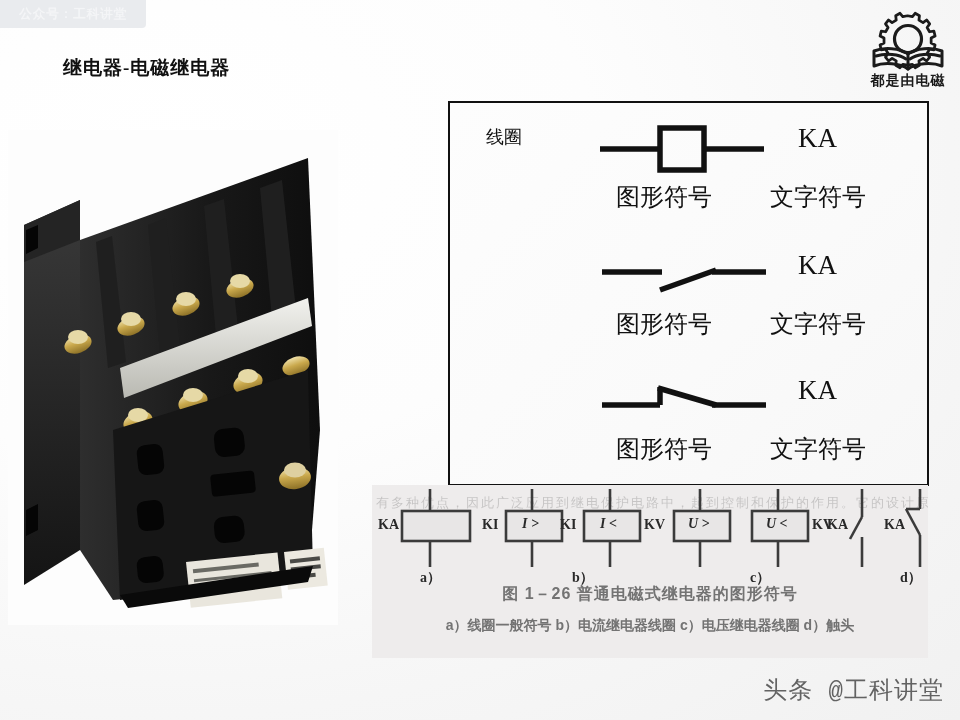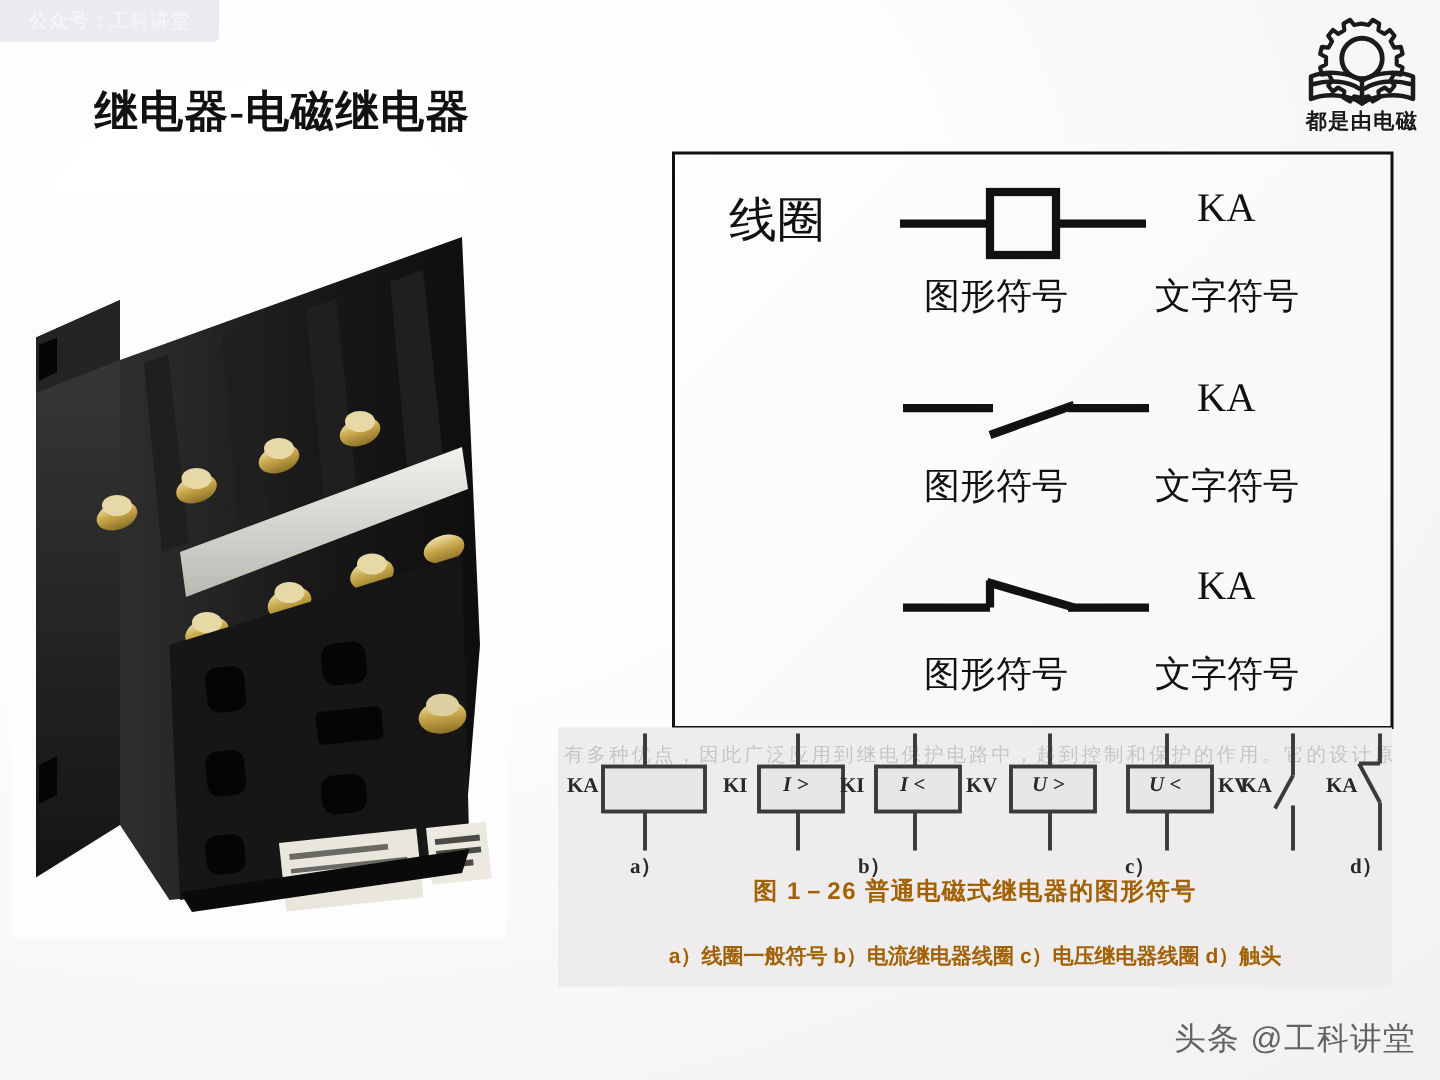--- a/index.html
+++ b/index.html
@@ -33,40 +33,40 @@
   .logo svg{display:block;}
   .logo-text{
     position:absolute;left:862px;top:72px;width:92px;text-align:center;
     font-family:"Liberation Sans","DejaVu Sans",sans-serif;
     font-size:14px;font-weight:bold;color:#1a1a1a;letter-spacing:1px;
   }
 
   
   .title{
     position:absolute;left:63px;top:55px;
-    font-size:29px;font-weight:bold;color:#111;letter-spacing:1px;
+    font-size:19px;font-weight:bold;color:#111;letter-spacing:1px;
     font-family:"Liberation Serif","DejaVu Serif",serif;
   }
 
   
   .photo{
     position:absolute;left:8px;top:130px;width:330px;height:495px;
     background:#fdfdfd;overflow:hidden;
   }
   .photo svg{display:block;}
 
   
   .symtable{
     position:absolute;left:448px;top:101px;width:477px;height:381px;
     border:2px solid #111;
     background:linear-gradient(135deg,#fdfdfd 0%,#fafafa 60%,#f7f7f7 100%);
   }
   .sym-row{position:absolute;left:0;width:477px;}
   .sym-name{
-    position:absolute;font-size:32px;color:#111;white-space:nowrap;
+    position:absolute;font-size:18px;color:#111;white-space:nowrap;
     font-family:Liberation Mono, monospace;
   }
   .sym-code{
     position:absolute;font-size:27px;color:#111;white-space:nowrap;
     font-family:"Liberation Serif","DejaVu Serif",serif;
   }
   .sub-graphic,.sub-text{
     position:absolute;font-size:24px;color:#111;white-space:nowrap;
     font-family:"Liberation Serif","DejaVu Serif",serif;
   }
@@ -82,35 +82,35 @@
   .scan .ghost{
     position:absolute;inset:0;
     opacity:.30;
     font-family:"Liberation Sans","DejaVu Sans",sans-serif;
     font-size:13px;color:#6d6d6d;line-height:27px;
     letter-spacing:2px;white-space:nowrap;overflow:hidden;
     padding:4px 4px;
   }
   .scan svg{position:absolute;left:0;top:0;}
   .scan .cap{
-    position:absolute;width:100%;text-align:center;color:#a16207;
+    position:absolute;width:100%;text-align:center;color:#737373;
     font-family:"Liberation Sans","DejaVu Sans",sans-serif;font-weight:bold;
   }
   .cap-main{top:99px;font-size:16px;letter-spacing:1px;}
-  .cap-sub{top:144px;font-size:14px;letter-spacing:0px;}
+  .cap-sub{top:132px;font-size:14px;letter-spacing:0px;}
   .scan .lbl{
     position:absolute;font-family:"Liberation Serif","DejaVu Serif",serif;
     font-size:14px;font-weight:bold;color:#2b2b2b;
   }
 
   
   .wm-bottom{
     position:absolute;right:16px;bottom:14px;
-    font-family:Liberation Sans, sans-serif;
-    font-size:21px;color:#4a4a4a;letter-spacing:1px;opacity:.85;
+    font-family:Liberation Mono, monospace;
+    font-size:24px;color:#4a4a4a;letter-spacing:1px;opacity:.85;
   }
 </style>
 </head>
 <body>
 
 <div id="slide">
 
   <div class="wm-badge">
     <span>公众号：工科讲堂</span>
   </div>

